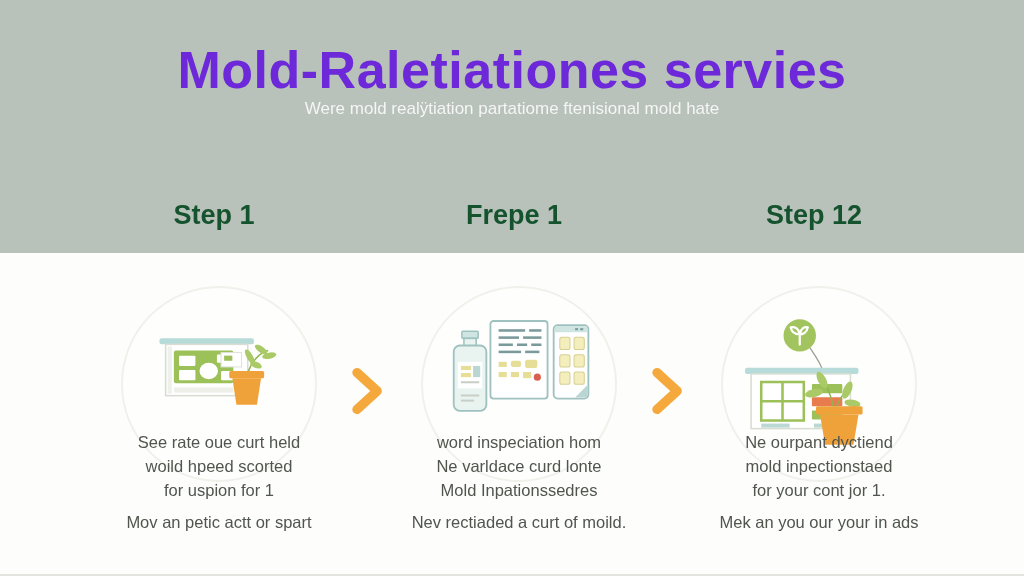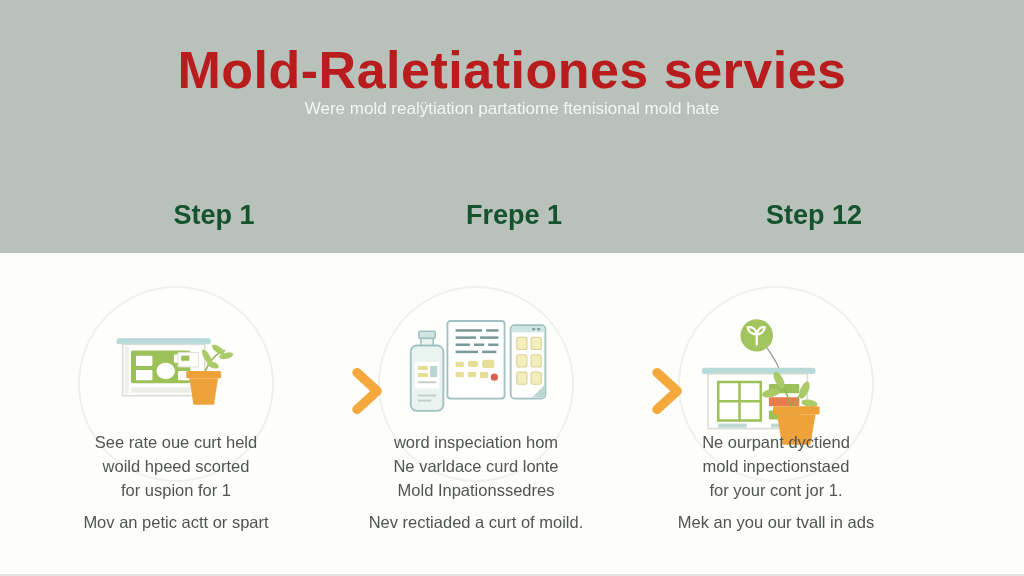--- a/index.html
+++ b/index.html
@@ -10,33 +10,33 @@
   }
   .page { width: 1024px; height: 576px; position: relative; border-bottom: 2px solid #e3e3df; box-sizing: border-box; }
 
   
   .header {
     height: 253px; background: #b8c1ba; text-align: center;
     padding-top: 42px; box-sizing: border-box; position: relative;
   }
   .title {
     margin: 0; font-size: 52px; line-height: 56px; font-weight: bold;
-    color: #b91c1c; letter-spacing: 0.5px;
+    color: #6d28d9; letter-spacing: 0.5px;
   }
   .subtitle { font-size: 17px; line-height: 22px; color: rgba(255,255,255,0.85); }
   .steps {
     position: absolute; left: 0; top: 200px; width: 1024px;
     display: grid; grid-template-columns: 300px 300px 300px; padding-left: 64px;
   }
   .step-label { font-size: 27px; font-weight: bold; color: #14532d; text-align: center; }
 
   
   .main {
     position: relative; height: 284px; background: #fdfdfc;
-    display: grid; grid-template-columns: 300px 300px 300px; padding-left: 26px;
+    display: grid; grid-template-columns: 300px 300px 300px; padding-left: 69px;
   }
   .col { text-align: center; }
   .circle {
     width: 196px; height: 196px; margin: 33px auto 0 auto;
     border-radius: 50%; background: #fefefd; border: 2px solid #f0f1eb;
     box-sizing: border-box; display: flex; align-items: center; justify-content: center;
   }
   .circle svg { margin-bottom: 28px; }
   .circle.c3 svg { margin-bottom: 6px; }
   .text-block {
@@ -173,21 +173,21 @@
           <ellipse cx="103" cy="74" rx="4" ry="9" fill="#a9ca67" transform="rotate(24 103 74)"></ellipse>
           <ellipse cx="108" cy="87" rx="8" ry="3.5" fill="#a9ca67" transform="rotate(10 108 87)"></ellipse>
           <rect x="72" y="90" width="46" height="8" rx="1.5" fill="#f0a23a"></rect>
           <path d="M76 98 h38 l-5 30 h-28 z" fill="#f0a23a"></path>
         </svg>
       </div>
       <div class="text-block">
         <div>Ne ourpant dyctiend</div>
         <div>mold inpectionstaed</div>
         <div>for your cont jor 1.</div>
-        <div class="footer-line">Mek an you our tvall in ads</div>
+        <div class="footer-line">Mek an you our your in ads</div>
       </div>
     </div>
 
     <svg class="chevron chev-1" width="38" height="48" viewBox="0 0 40 52">
       <path d="M8 6 L30 26 L8 46" stroke="#f5a83c" stroke-width="10" fill="none" stroke-linecap="round" stroke-linejoin="round"></path>
     </svg>
     <svg class="chevron chev-2" width="38" height="48" viewBox="0 0 40 52">
       <path d="M8 6 L30 26 L8 46" stroke="#f5a83c" stroke-width="10" fill="none" stroke-linecap="round" stroke-linejoin="round"></path>
     </svg>
 

